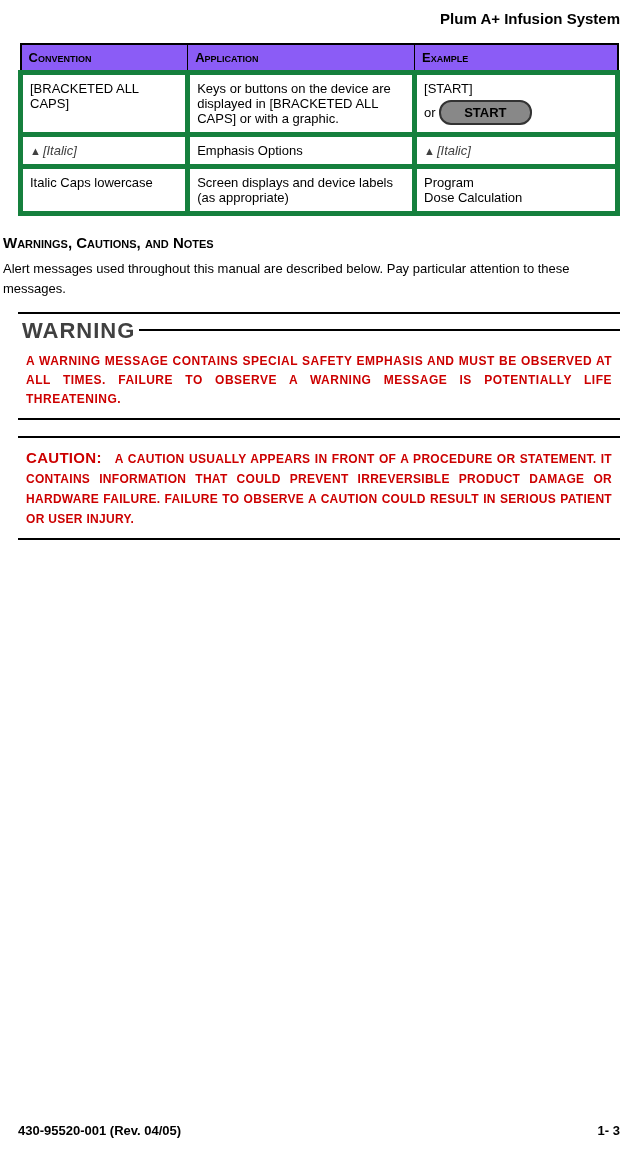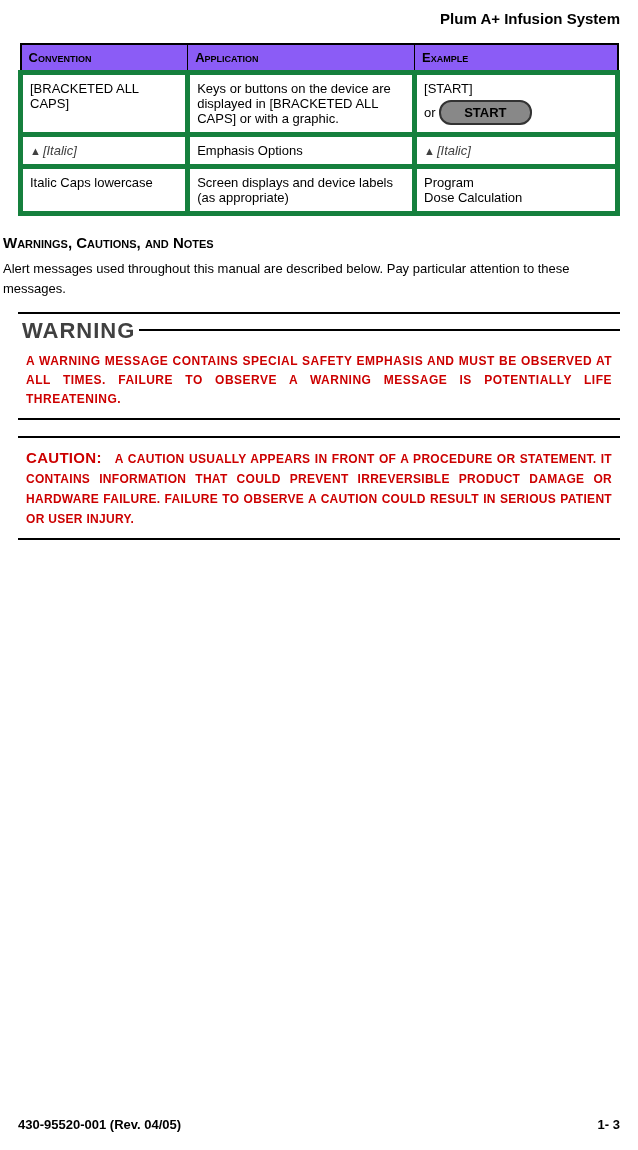--- a/index.html
+++ b/index.html
@@ -158,21 +158,21 @@
     }
 
     .caution-large {
       font-size: 12px;
       font-weight: bold;
     }
 
     
     .page-footer {
       position: absolute;
-      bottom: 18px;
+      bottom: 12px;
       left: 18px;
       right: 18px;
       display: flex;
       justify-content: space-between;
       font-size: 13px;
       font-weight: bold;
     }
   </style>
 </head>
 <body>

